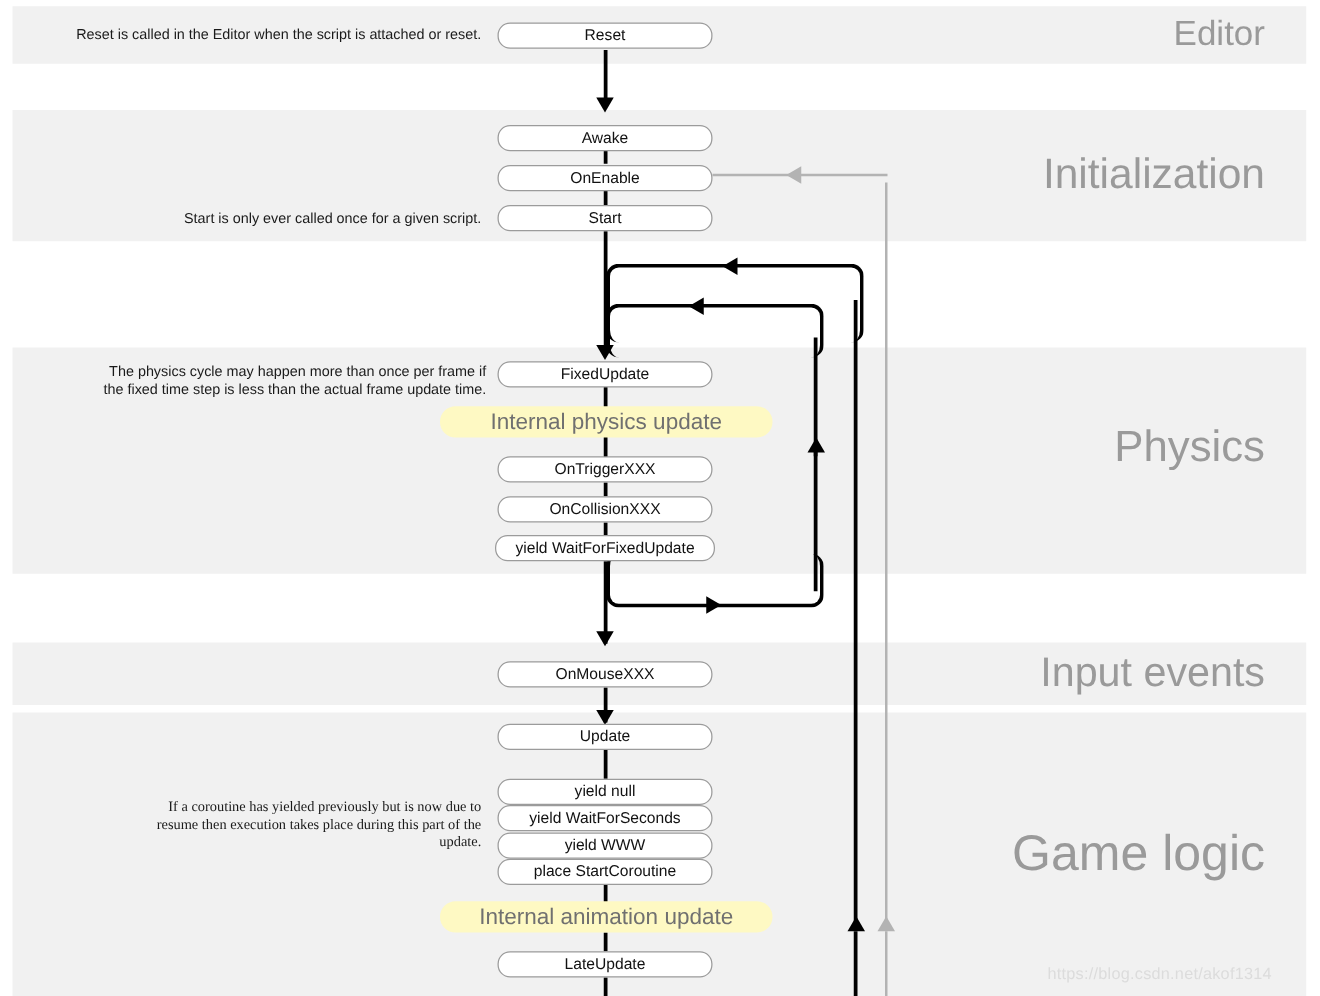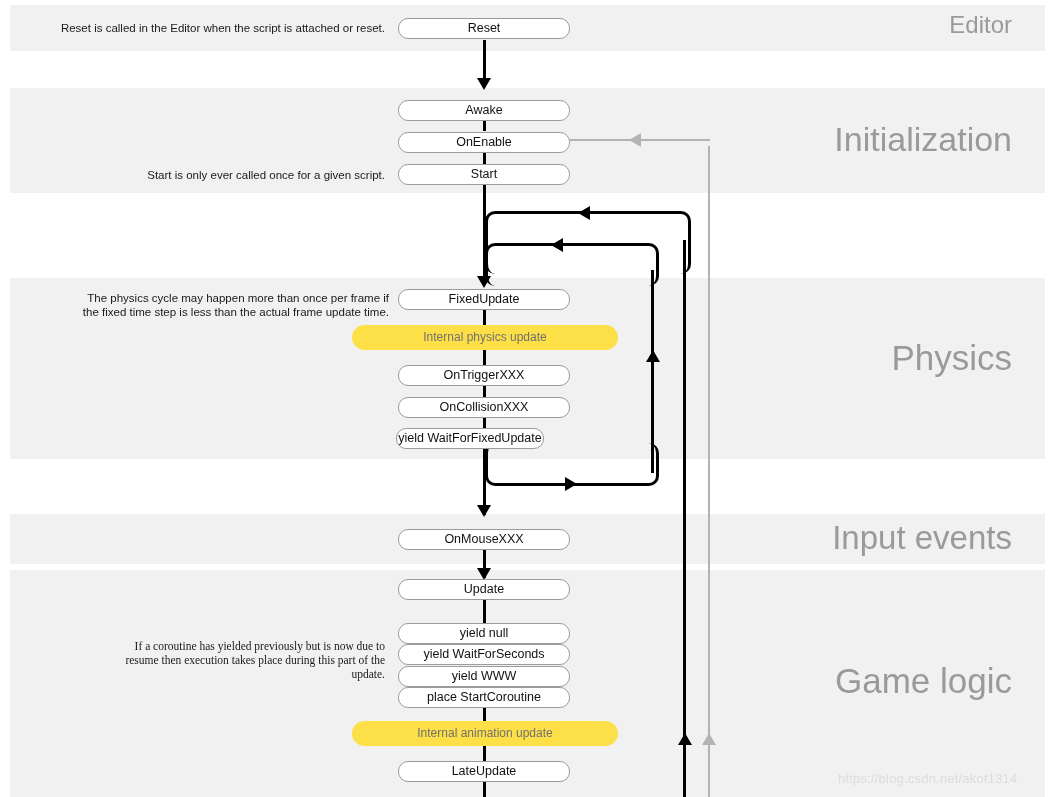--- a/index.html
+++ b/index.html
@@ -44,34 +44,34 @@
     border-radius: 10px;
     color: #111111;
     font-size: 12.5px;
     line-height: 19px;
     text-align: center;
     white-space: nowrap;
     overflow: hidden;
   }
   .node.wide {
     left: 396px;
-    width: 148px;
+    width: 176px;
   }
 
   
   .internal {
     position: absolute;
     left: 352px;
     width: 266px;
     height: 25px;
     box-sizing: border-box;
-    background: #fde047;
+    background: #fef9c3;
     border-radius: 13px;
     color: #707070;
-    font-size: 12px;
+    font-size: 18px;
     line-height: 25px;
     text-align: center;
     white-space: nowrap;
   }
 
   
   .note {
     position: absolute;
     color: #1a1a1a;
     font-size: 11.5px;
@@ -148,33 +148,33 @@
     white-space: nowrap;
     letter-spacing: 0.2px;
   }
 </style>
 </head>
 <body>
 
 <div id="canvas">
 
   <div class="band" style="top:5px; height:46px;"></div>
-  <div class="band-label" style="top:13px; font-size:24px;text-align:center;">Editor</div>
+  <div class="band-label" style="top:13px; font-size:28px;text-align:center;">Editor</div>
 
   <div class="band" style="top:88px; height:105px;"></div>
   <div class="band-label" style="top:122px; font-size:34px;">Initialization</div>
 
   <div class="band" style="top:278px; height:181px;"></div>
   <div class="band-label" style="top:340px; font-size:35px;">Physics</div>
 
   <div class="band" style="top:514px; height:50px;"></div>
   <div class="band-label" style="top:521px; font-size:33px;">Input events</div>
 
   <div class="band" style="top:570px; height:227px;"></div>
-  <div class="band-label" style="top:663px; font-size:35px;text-align:right;">Game logic</div>
+  <div class="band-label" style="top:663px; font-size:40px;text-align:right;">Game logic</div>
 
   <div class="vline" style="left:482.5px; top:40px; height:40px;"></div>
   <div class="arrow-down" style="left:477px; top:78px;"></div>
 
   <div class="vline" style="left:482.5px; top:120px; height:11px;"></div>
 
   <div class="vline" style="left:482.5px; top:152px; height:12px;"></div>
 
   <div class="vline" style="left:482.5px; top:185px; height:93px;"></div>
   <div class="arrow-down" style="left:477px; top:276px;"></div>

